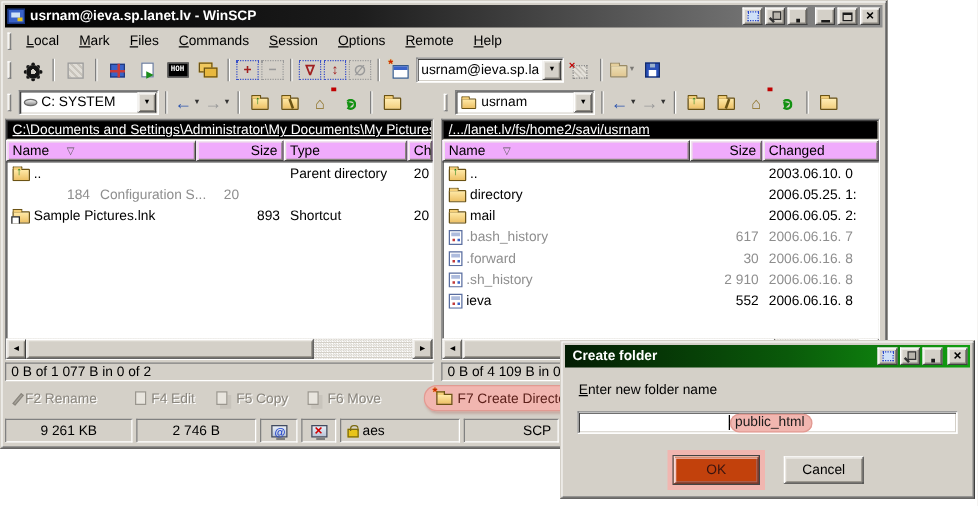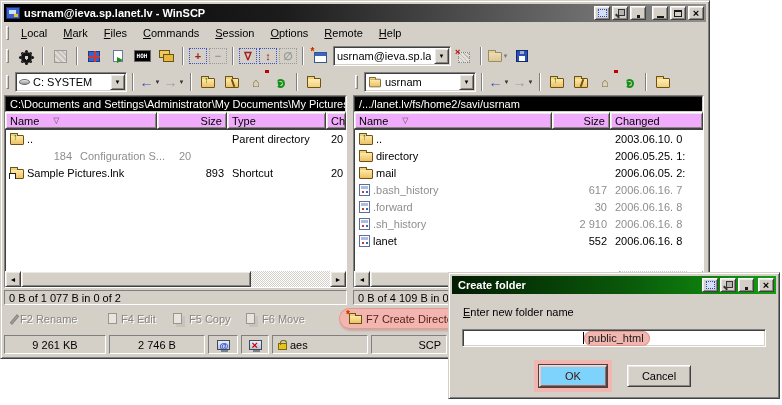--- a/index.html
+++ b/index.html
@@ -123,21 +123,21 @@
   .ic-page { width:9px; height:11px; background:#e8e5de; border:1px solid #9a968e; }
   .ic-copy { width:9px; height:11px; background:#e8e5de; border:1px solid #9a968e; box-shadow:3px 3px 0 #c8c4bc; margin-right:3px; }
   .ic-minifolder { width:13px; height:9px; background:linear-gradient(180deg,#ffe9a6,#edc166); border:1px solid #6b5314; margin-top:2px; }
   .ic-minifolder::before { content:""; position:absolute; top:-3px; left:-1px; width:5px; height:2px; background:#f4cf79; border:1px solid #6b5314; border-bottom:0; }
 
   
   .panel { position:absolute; top:94px; height:193px; background:#d4d0c8;
            border:1px solid; border-color:#808080 #fff #fff #808080; display:flex; flex-direction:column; }
   .panel-left { left:3px; width:343px; } .panel-right { left:352px; width:351px; }
   .pathbar { height:16px; background:#000; color:#fff; display:flex; align-items:center; padding:0 4px;
-             white-space:nowrap; overflow:hidden; border:1px solid; border-color:#404040 #d4d0c8 #d4d0c8 #404040; }
+             white-space:nowrap; overflow:hidden; border:1px solid; border-color:#404040 #d4d0c8 #d4d0c8 #404040;text-decoration:underline; }
   .hdr { height:17px; display:flex; background:#f0abfc; }
   .hcell { display:flex; align-items:center; padding:0 4px; white-space:nowrap; overflow:hidden;
            border:1px solid; border-color:#fff #404040 #404040 #fff;
            box-shadow:inset 1px 1px 0 #ece9e4, inset -1px -1px 0 #8a867e; }
   .hcell.r { justify-content:flex-end; }
   .sortg { font-size:8px; color:#555; margin-left:14px; }
   .flist { flex:1; background:#fff; border-left:1px solid #404040; border-top:1px solid #404040; overflow:hidden; }
   .frow { height:17px; display:flex; align-items:center; }
   .fcell { padding:0 4px; white-space:nowrap; overflow:hidden; display:flex; align-items:center; gap:3px; }
   .fcell.r { justify-content:flex-end; }
@@ -173,21 +173,21 @@
   .dlg-label::first-letter { text-decoration:underline; }
   .dlg-input { position:absolute; left:13px; top:56px; width:304px; height:18px; background:#fff;
                border:1px solid; border-color:#808080 #fff #fff #808080;
                box-shadow:inset 1px 1px 0 #404040, inset -1px -1px 0 #d4d0c8; display:flex; align-items:center; }
   .caret { width:1px; height:12px; background:#000; margin-left:120px; }
   .hl-bubble { background:#f1b6b0; border-radius:8px; box-shadow:inset 0 0 0 1px #e19a92; padding:1px 6px 2px 4px;
                color:#1a1a1a; white-space:nowrap; }
   .dlg-btn { position:absolute; top:92px; height:22px; display:flex; align-items:center; justify-content:center;
              background:#d4d0c8; border:1px solid; border-color:#fff #404040 #404040 #fff;
              box-shadow:inset 1px 1px 0 #ece9e4, inset -1px -1px 0 #8a867e; }
-  .btn-ok { left:90px; width:68px; background:#7dd3fc; color:#3a1410;
+  .btn-ok { left:90px; width:68px; background:#c2410c; color:#3a1410;
             border-color:#f6d8d4 #6a3a34 #6a3a34 #f6d8d4;
             box-shadow:0 0 0 1px #444, 0 0 0 5px #f1b6b0, inset 1px 1px 0 #f2c4be, inset -1px -1px 0 #a8675f; }
   .btn-cancel { left:178px; width:64px; }
 </style>
 </head>
 <body>
 
 <div class="stage">
 
   <div class="win main">
@@ -478,21 +478,21 @@
           <span class="fcell rw-name">
               <span class="ic ic-file"></span>
               <span>.sh_history</span>
             </span>
           <span class="fcell rw-size r">2 910</span>
           <span class="fcell rw-ch">2006.06.16. 8</span>
         </div>
         <div class="frow">
           <span class="fcell rw-name">
               <span class="ic ic-file"></span>
-              <span>lanet</span>
+              <span>ieva</span>
             </span>
           <span class="fcell rw-size r">552</span>
           <span class="fcell rw-ch">2006.06.16. 8</span>
         </div>
       </div>
       <div class="hscroll">
         <span class="sb-btn">◄</span>
         <span class="sb-track">
             <span class="sb-thumb" style="left:0; width:250px;"></span>
           </span>

